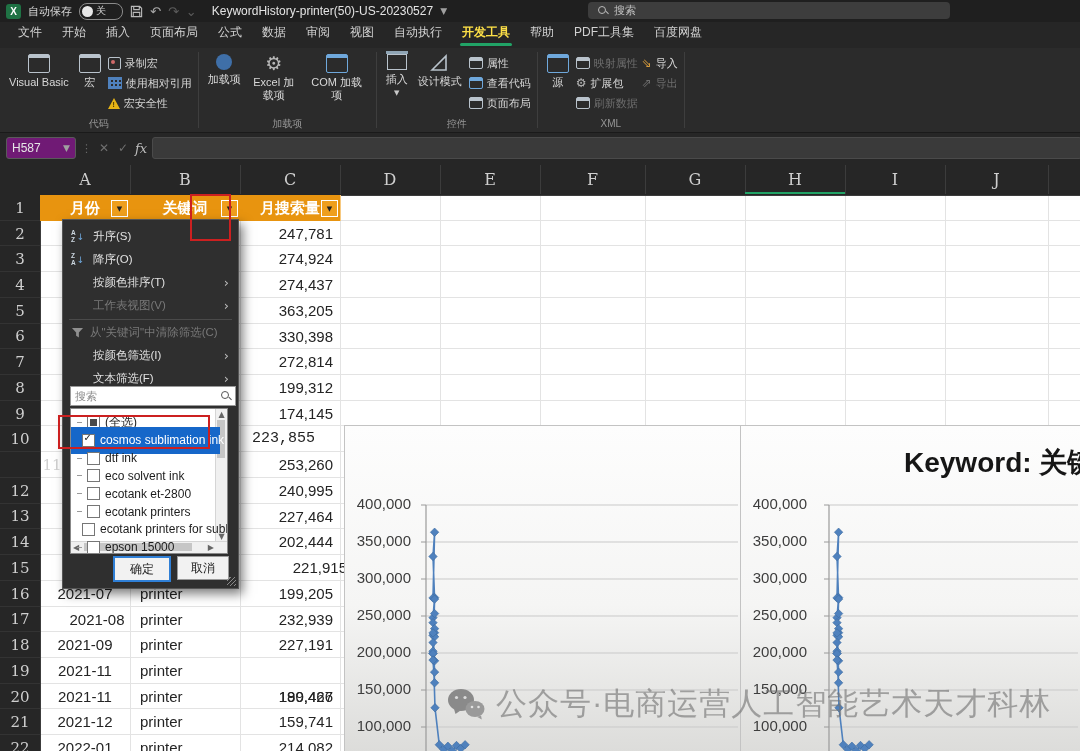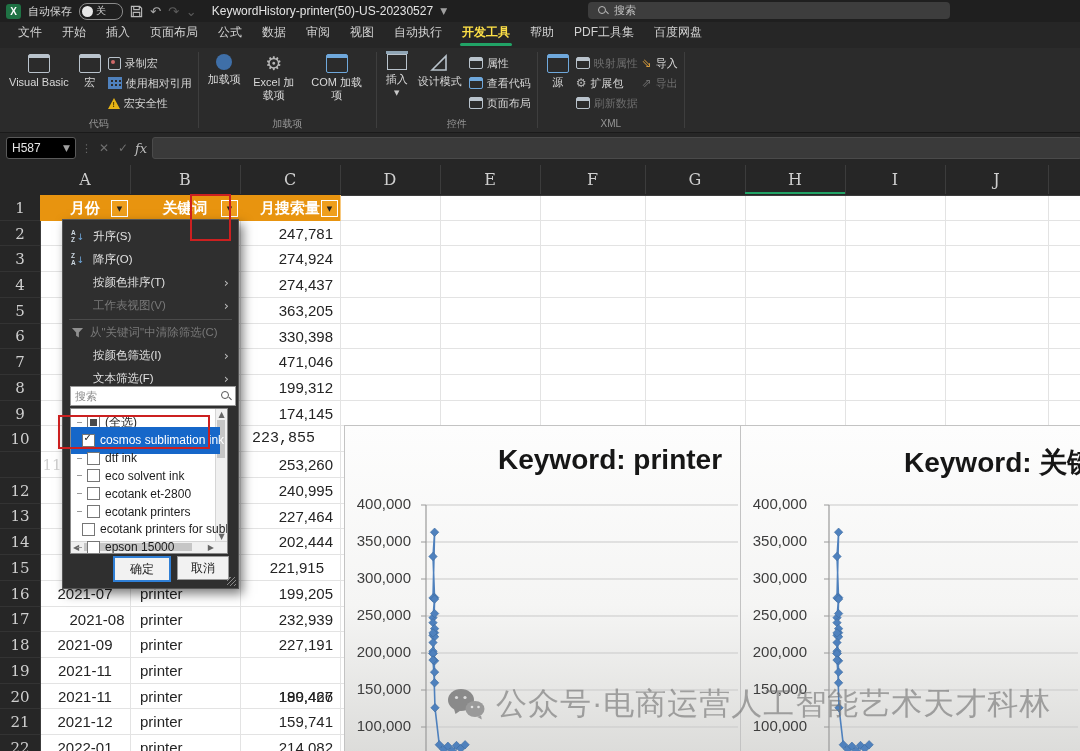--- a/index.html
+++ b/index.html
@@ -62,21 +62,21 @@
   .ic-box{width:18px;height:14px;border:1.6px solid #b9c3cc;position:relative;}
   .ic-box::before{content:"";position:absolute;left:-2px;top:-4px;right:-2px;height:3px;background:#8fa5b5;}
   .ic-circle{width:16px;height:16px;border-radius:50%;background:#3f6fa8;}
   .ic-arrow{font-family:"DejaVu Sans",sans-serif;font-size:12px;color:#d89c3c;}
   .ic-arrow.dim{color:#6e6e6e;}
   .dd-caret{font-family:"DejaVu Sans",sans-serif;font-size:7px;color:#c9c9c9;}
 
   
   #formulabar{position:absolute;left:0;top:133px;width:1080px;height:30px;background:#262626;
               display:flex;align-items:center;gap:5px;padding-left:6px;}
-  #namebox{width:58px;height:20px;background:#000000;border:1px solid #5a5a5a;border-radius:3px;color:#e6e6e6;
+  #namebox{width:58px;height:20px;background:#701a75;border:1px solid #5a5a5a;border-radius:3px;color:#e6e6e6;
            font-size:12px;display:flex;align-items:center;justify-content:space-between;padding:0 5px;}
   .fb-sep{color:#6a6a6a;font-size:11px;}
   .fb-btn{color:#707070;font-family:"DejaVu Sans",sans-serif;font-size:12px;width:14px;text-align:center;}
   .fb-fx{color:#bdbdbd;font-family:"DejaVu Serif",serif;font-style:italic;font-size:13px;}
   #formulainput{flex:1;height:20px;margin-right:4px;background:#3a3a3a;border:1px solid #4a4a4a;border-radius:3px;}
 
   
   #sheet-white{position:absolute;left:40px;top:195px;width:1040px;height:556px;
     background-image:repeating-linear-gradient(to bottom,#ffffff 0px,#ffffff 24.7px,#e3e3e3 24.7px,#e3e3e3 25.72px);}
   .vline{position:absolute;top:195px;height:556px;width:1px;background:#e3e3e3;}
@@ -389,29 +389,29 @@
       <div class="fbtn z20" style="left: 321px; top: 200px;">
         <span>▼</span>
       </div>
     </div>
   <div id="cells">
       <div class="cellval cval" style="left: 243px; width: 90px; top: 224.72px;">247,781</div>
       <div class="cellval cval" style="left: 243px; width: 90px; top: 250.44px;">274,924</div>
       <div class="cellval cval" style="left: 243px; width: 90px; top: 276.16px;">274,437</div>
       <div class="cellval cval" style="left: 243px; width: 90px; top: 301.88px;">363,205</div>
       <div class="cellval cval" style="left: 243px; width: 90px; top: 327.6px;">330,398</div>
-      <div class="cellval cval" style="left: 243px; width: 90px; top: 353.32px;">471,046</div>
+      <div class="cellval cval" style="left: 243px; width: 90px; top: 353.32px;">272,814</div>
       <div class="cellval cval" style="left: 243px; width: 90px; top: 379.04px;">199,312</div>
       <div class="cellval cval" style="left: 243px; width: 90px; top: 404.76px;">174,145</div>
       <div class="cellval cval" style="left: 225px; width: 90px; top: 430.48px; font-family: Liberation Mono, monospace;">223,855</div>
       <div class="cellval cval" style="left: 243px; width: 90px; top: 456.2px;">253,260</div>
       <div class="cellval cval" style="left: 243px; width: 90px; top: 481.92px;">240,995</div>
       <div class="cellval cval" style="left: 243px; width: 90px; top: 507.64px;">227,464</div>
       <div class="cellval cval" style="left: 243px; width: 90px; top: 533.36px;">202,444</div>
-      <div class="cellval cval" style="left: 234px; width: 90px; top: 559.08px;">221,915</div>
+      <div class="cellval cval" style="left: 257px; width: 90px; top: 559.08px;">221,915</div>
       <div class="cellval cval" style="left: 243px; width: 90px; top: 584.8px;">199,205</div>
       <div class="cellval cval" style="left: 243px; width: 90px; top: 610.52px;">232,939</div>
       <div class="cellval cval" style="left: 243px; width: 90px; top: 636.24px;">227,191</div>
       <div class="cellval cval" style="left: 243px; width: 90px; top: 688px;">189,426</div>
       <div class="cellval cval" style="left: 243px; width: 90px; top: 687.68px;">190,467</div>
       <div class="cellval cval" style="left: 243px; width: 90px; top: 713.4px;">159,741</div>
       <div class="cellval cval" style="left: 243px; width: 90px; top: 739.12px;">214,082</div>
       <div class="cellval" style="left: 40px; width: 90px; top: 584.8px; text-align: center;">2021-07</div>
       <div class="cellval" style="left: 140px; top: 584.8px;">printer</div>
       <div class="cellval" style="left: 52px; width: 90px; top: 610.52px; text-align: center;">2021-08</div>
@@ -422,21 +422,20 @@
       <div class="cellval" style="left: 140px; top: 661.96px;">printer</div>
       <div class="cellval" style="left: 40px; width: 90px; top: 687.68px; text-align: center;">2021-11</div>
       <div class="cellval" style="left: 140px; top: 687.68px;">printer</div>
       <div class="cellval" style="left: 40px; width: 90px; top: 713.4px; text-align: center;">2021-12</div>
       <div class="cellval" style="left: 140px; top: 713.4px;">printer</div>
       <div class="cellval" style="left: 40px; width: 90px; top: 739.12px; text-align: center;">2022-01</div>
       <div class="cellval" style="left: 140px; top: 739.12px;">printer</div>
     </div>
 
   <div class="chart z20" id="chart-left" style="left:344px;width:396px;">
-    <div class="chart-title" style="left:153px;top:18px;">Keyword: printer</div>
   <div class="ylab" style="left: 0px; top: 69px;">400,000</div>
       <div class="ylab" style="left: 0px; top: 106px;">350,000</div>
       <div class="ylab" style="left: 0px; top: 143px;">300,000</div>
       <div class="ylab" style="left: 0px; top: 180px;">250,000</div>
       <div class="ylab" style="left: 0px; top: 217px;">200,000</div>
       <div class="ylab" style="left: 0px; top: 254px;">150,000</div>
       <div class="ylab" style="left: 0px; top: 291px;">100,000</div>
       <svg width="396" height="326" viewBox="0 0 396 326" style="position: absolute; left: 0px; top: 0px;">
         <line x1="81" y1="79" x2="393" y2="79" stroke="#c9c9c9" stroke-width="1"></line>
         <line x1="76" y1="79" x2="81" y2="79" stroke="#9a9a9a" stroke-width="1"></line>

